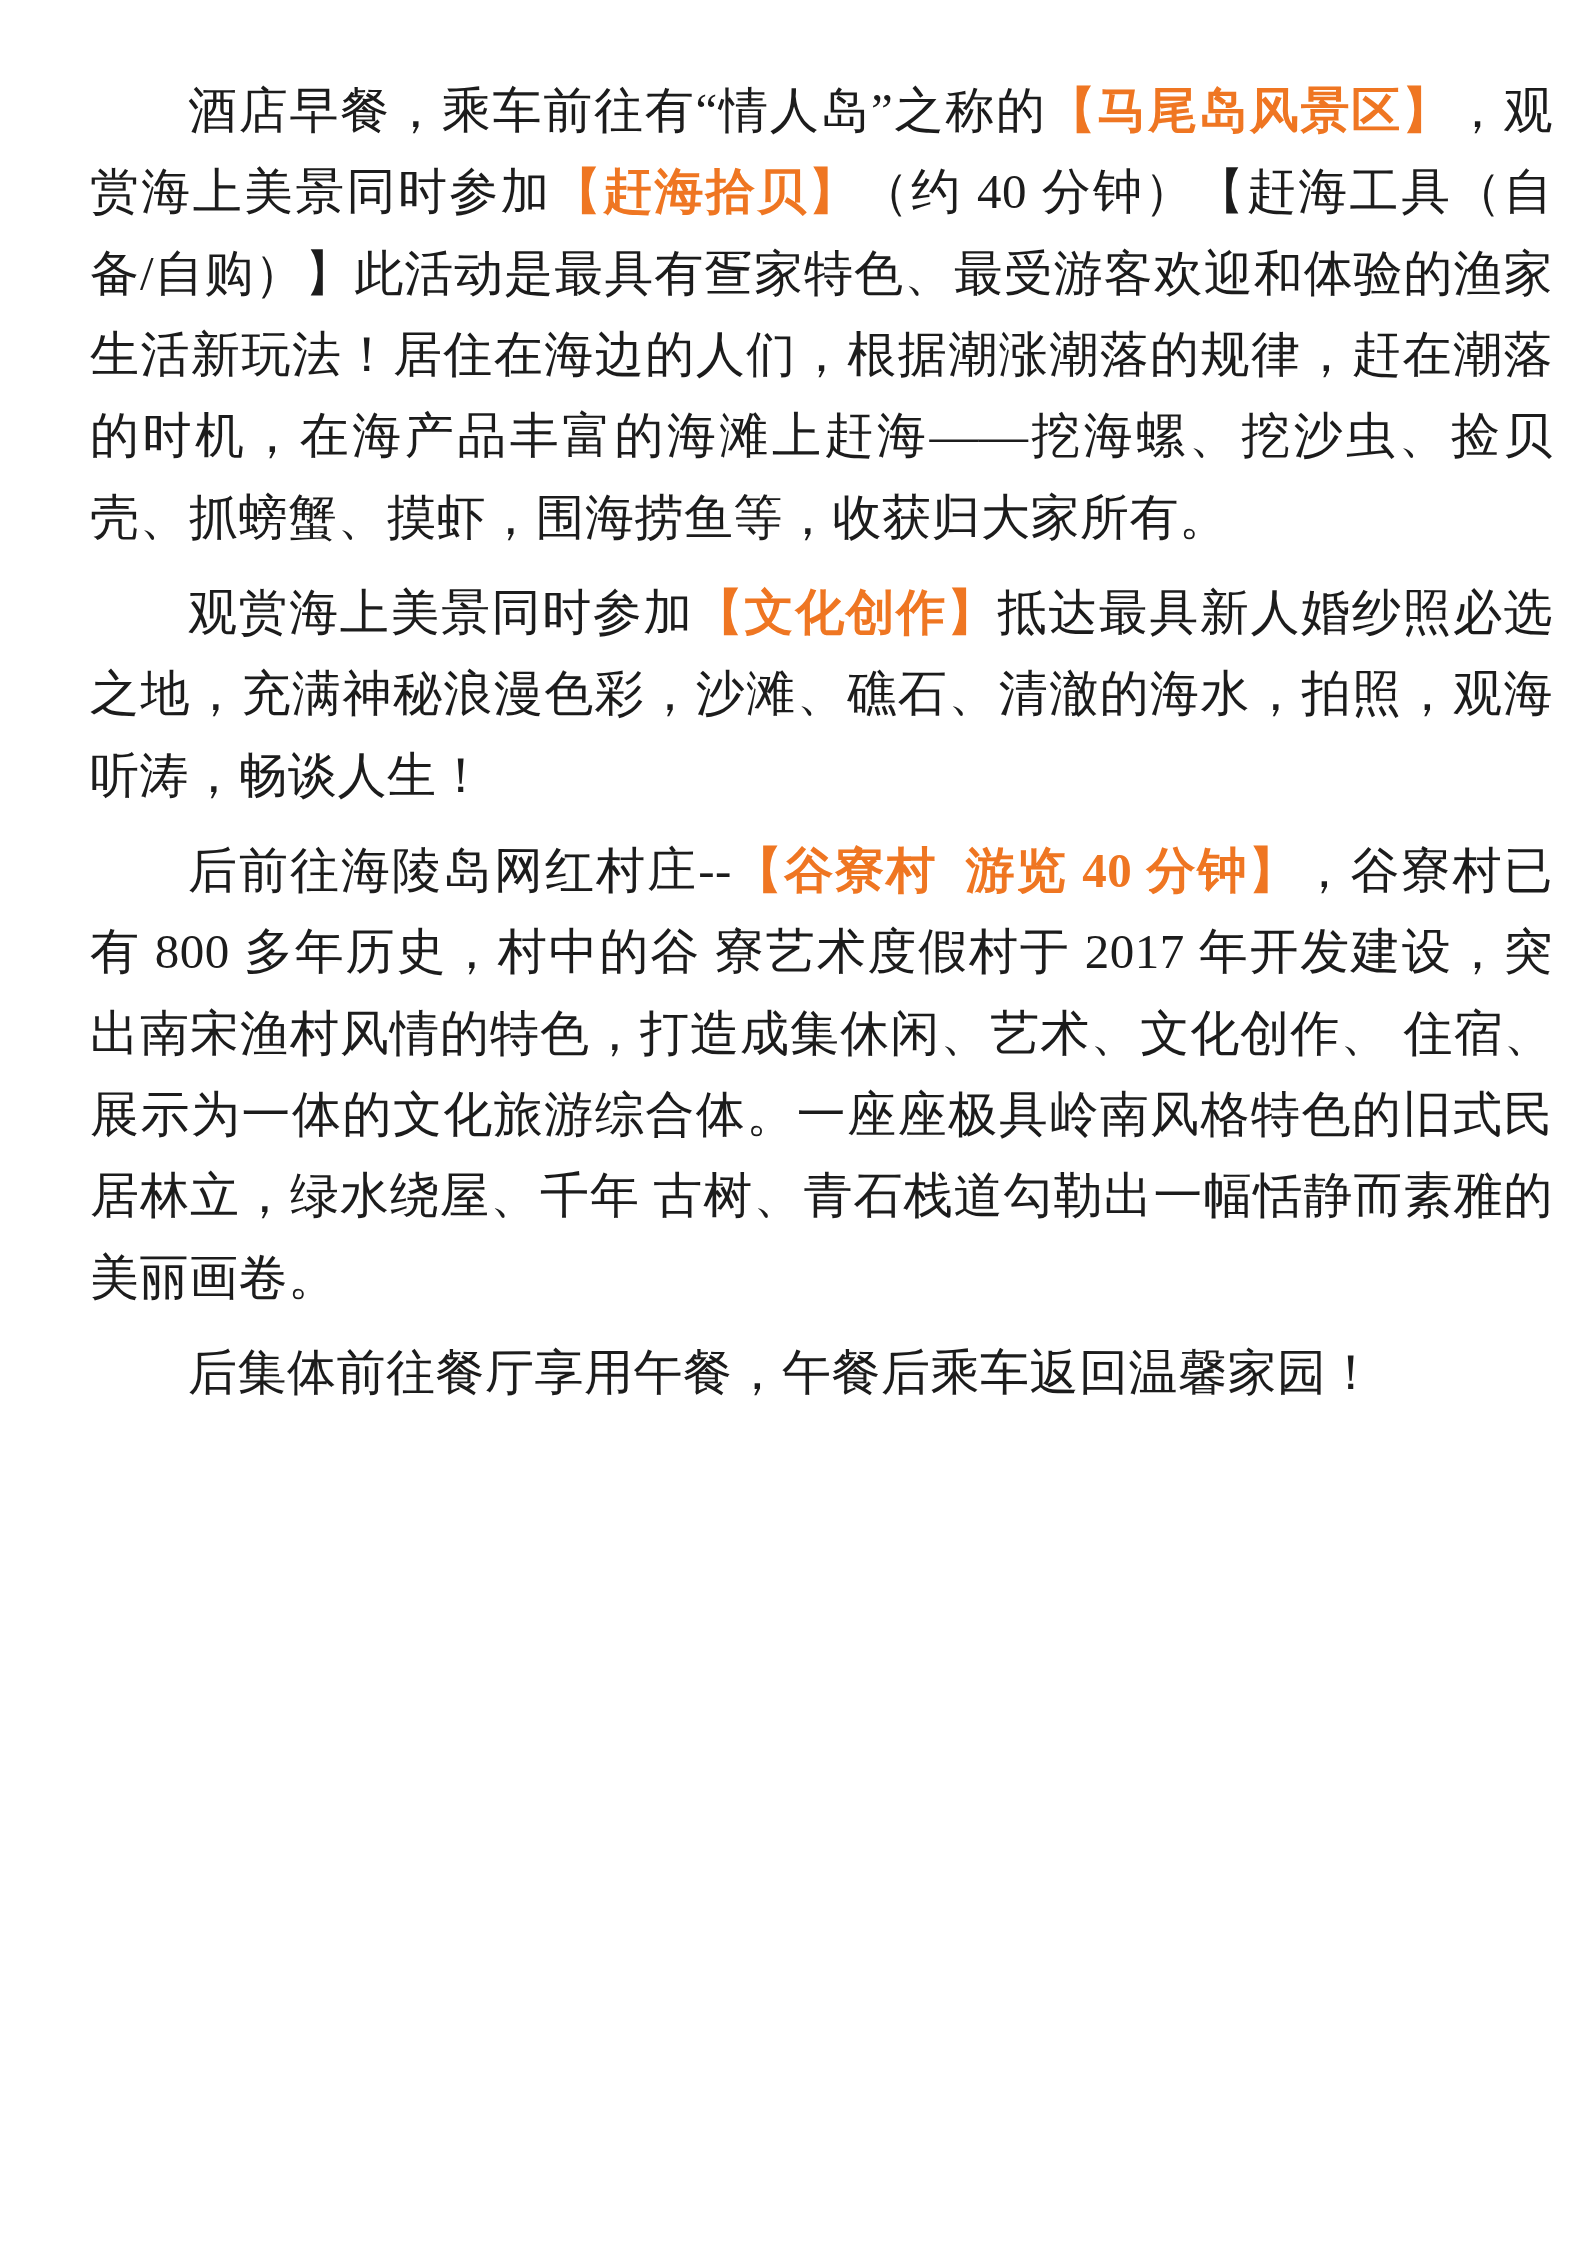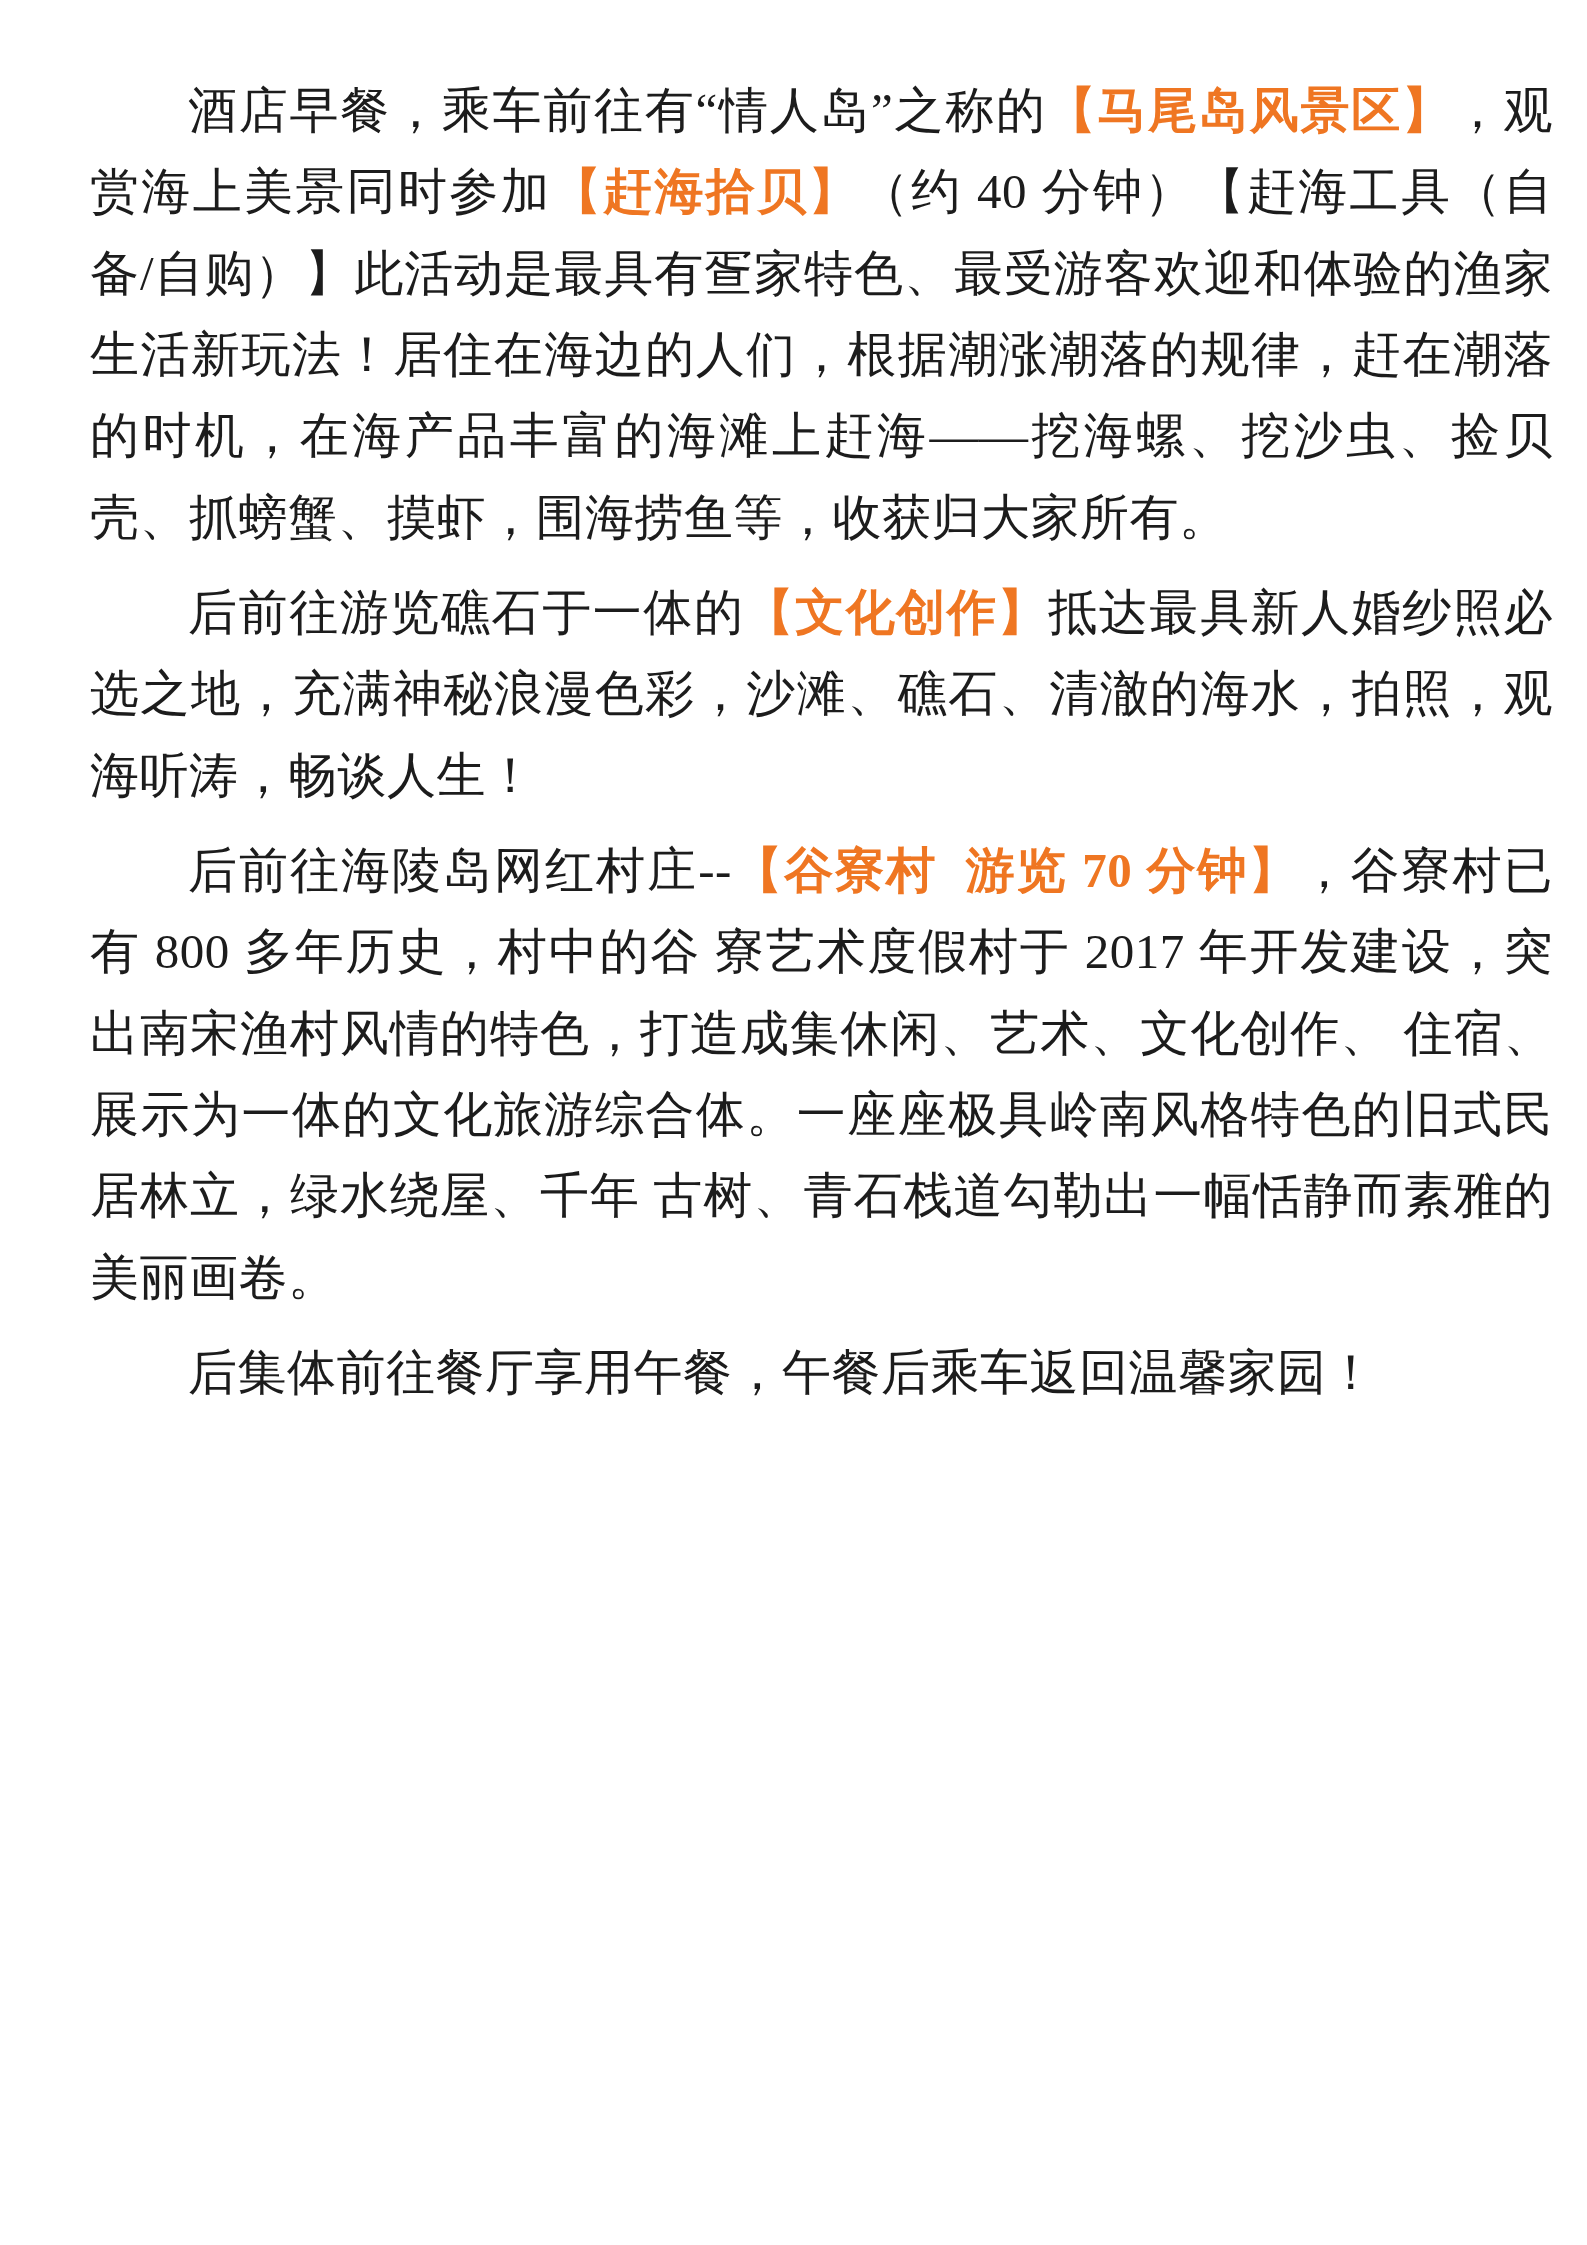--- a/index.html
+++ b/index.html
@@ -47,24 +47,24 @@
 </head>
 <body>
 
 <div class="page">
 
   <p class="para indent">
     <span data-bind="document.paragraphs.0.runs.0.text">酒店早餐，乘车前往有“情人岛”之称的</span><span class="hl" data-bind="document.paragraphs.0.runs.1.text">【马尾岛风景区】</span><span data-bind="document.paragraphs.0.runs.2.text">，观赏海上美景同时参加</span><span class="hl" data-bind="document.paragraphs.0.runs.3.text">【赶海拾贝】</span><span data-bind="document.paragraphs.0.runs.4.text">（约 40 分钟）【赶海工具（自备/自购）】此活动是最具有疍家特色、最受游客欢迎和体验的渔家生活新玩法！居住在海边的人们，根据潮涨潮落的规律，赶在潮落的时机，在海产品丰富的海滩上赶海——挖海螺、挖沙虫、捡贝壳、抓螃蟹、摸虾，围海捞鱼等，收获归大家所有。</span>
   </p>
 
   <p class="para indent">
-    <span data-bind="document.paragraphs.1.runs.0.text">后前往游览礁石于一体的</span><span class="hl" data-bind="document.paragraphs.1.runs.1.text">【文化创作】</span><span data-bind="document.paragraphs.1.runs.2.text">抵达最具新人婚纱照必选之地，充满神秘浪漫色彩，沙滩、礁石、清澈的海水，拍照，观海听涛，畅谈人生！</span>
+    <span data-bind="document.paragraphs.1.runs.0.text">观赏海上美景同时参加</span><span class="hl" data-bind="document.paragraphs.1.runs.1.text">【文化创作】</span><span data-bind="document.paragraphs.1.runs.2.text">抵达最具新人婚纱照必选之地，充满神秘浪漫色彩，沙滩、礁石、清澈的海水，拍照，观海听涛，畅谈人生！</span>
   </p>
 
   <p class="para indent">
-    <span data-bind="document.paragraphs.2.runs.0.text">后前往海陵岛网红村庄--</span><span class="hl" data-bind="document.paragraphs.2.runs.1.text">【谷寮村  游览 70 分钟】</span><span data-bind="document.paragraphs.2.runs.2.text">，谷寮村已有 800 多年历史，村中的谷 寮艺术度假村于 2017 年开发建设，突出南宋渔村风情的特色，打造成集休闲、艺术、文化创作、 住宿、展示为一体的文化旅游综合体。一座座极具岭南风格特色的旧式民居林立，绿水绕屋、千年 古树、青石栈道勾勒出一幅恬静而素雅的美丽画卷。</span>
+    <span data-bind="document.paragraphs.2.runs.0.text">后前往海陵岛网红村庄--</span><span class="hl" data-bind="document.paragraphs.2.runs.1.text">【谷寮村  游览 40 分钟】</span><span data-bind="document.paragraphs.2.runs.2.text">，谷寮村已有 800 多年历史，村中的谷 寮艺术度假村于 2017 年开发建设，突出南宋渔村风情的特色，打造成集休闲、艺术、文化创作、 住宿、展示为一体的文化旅游综合体。一座座极具岭南风格特色的旧式民居林立，绿水绕屋、千年 古树、青石栈道勾勒出一幅恬静而素雅的美丽画卷。</span>
   </p>
 
   <p class="para indent last">
     <span data-bind="document.paragraphs.3.runs.0.text">后集体前往餐厅享用午餐，午餐后乘车返回温馨家园！</span>
   </p>
 
 </div>
 
 </body></html>

